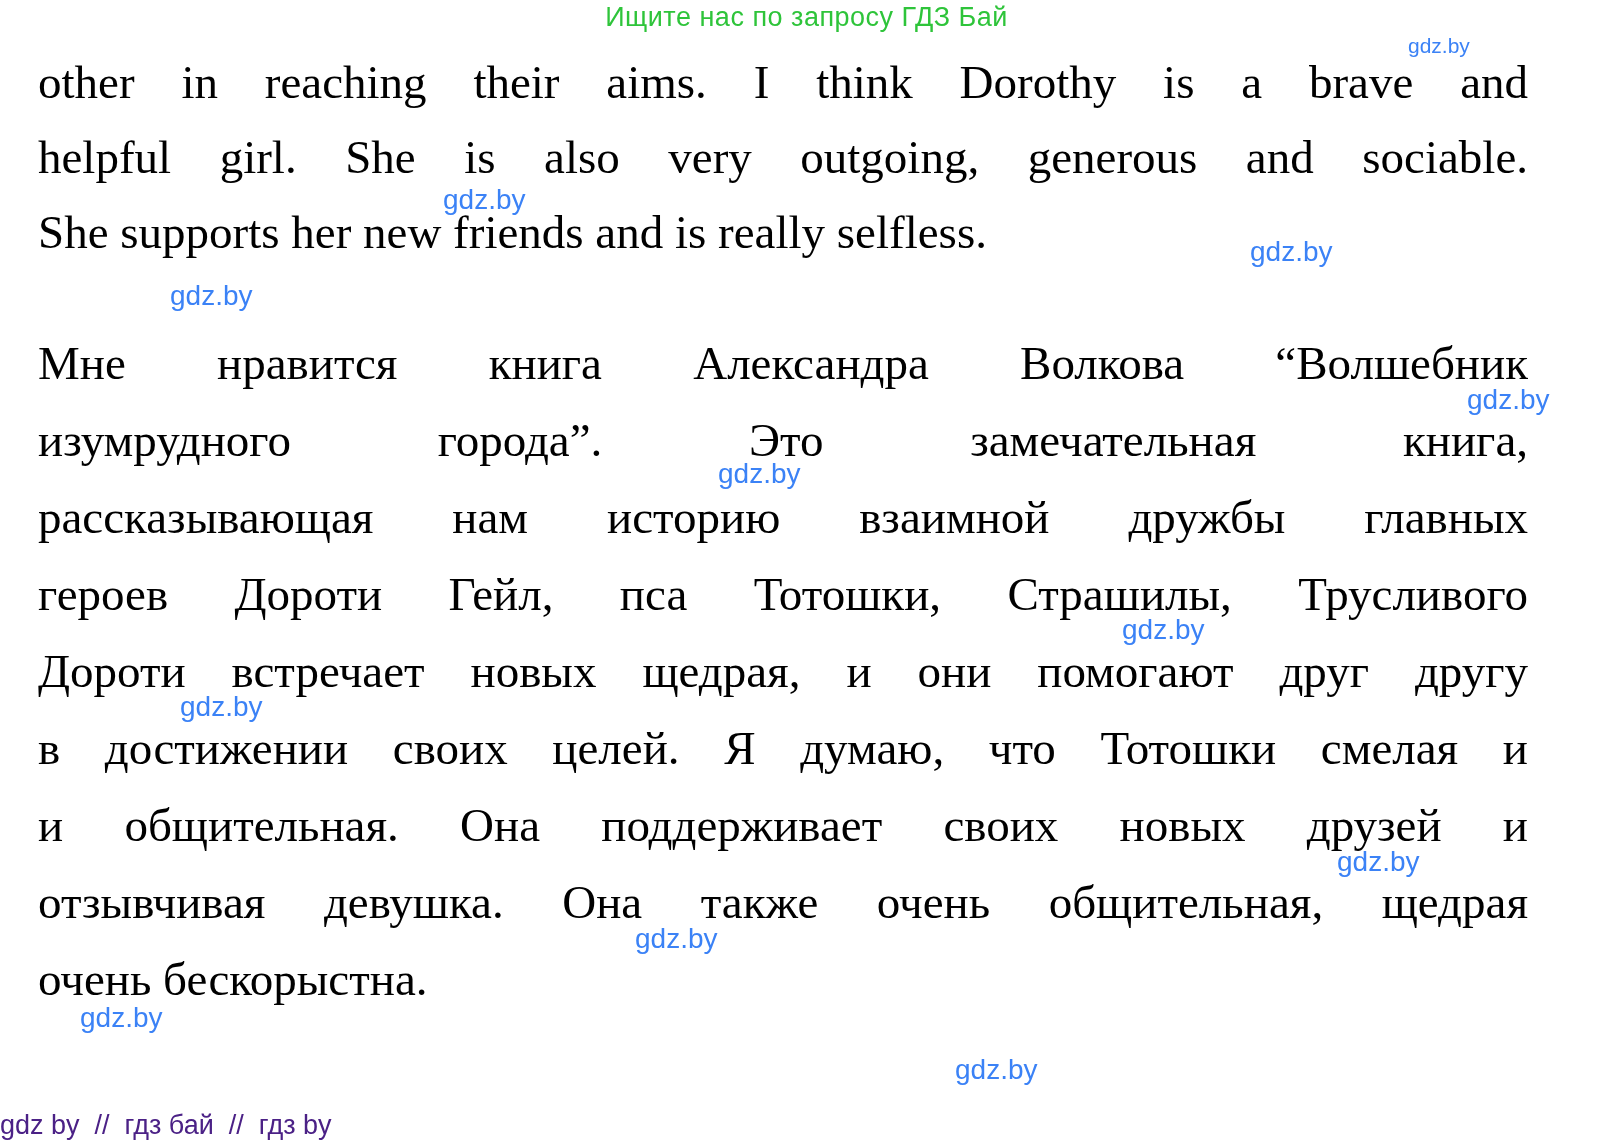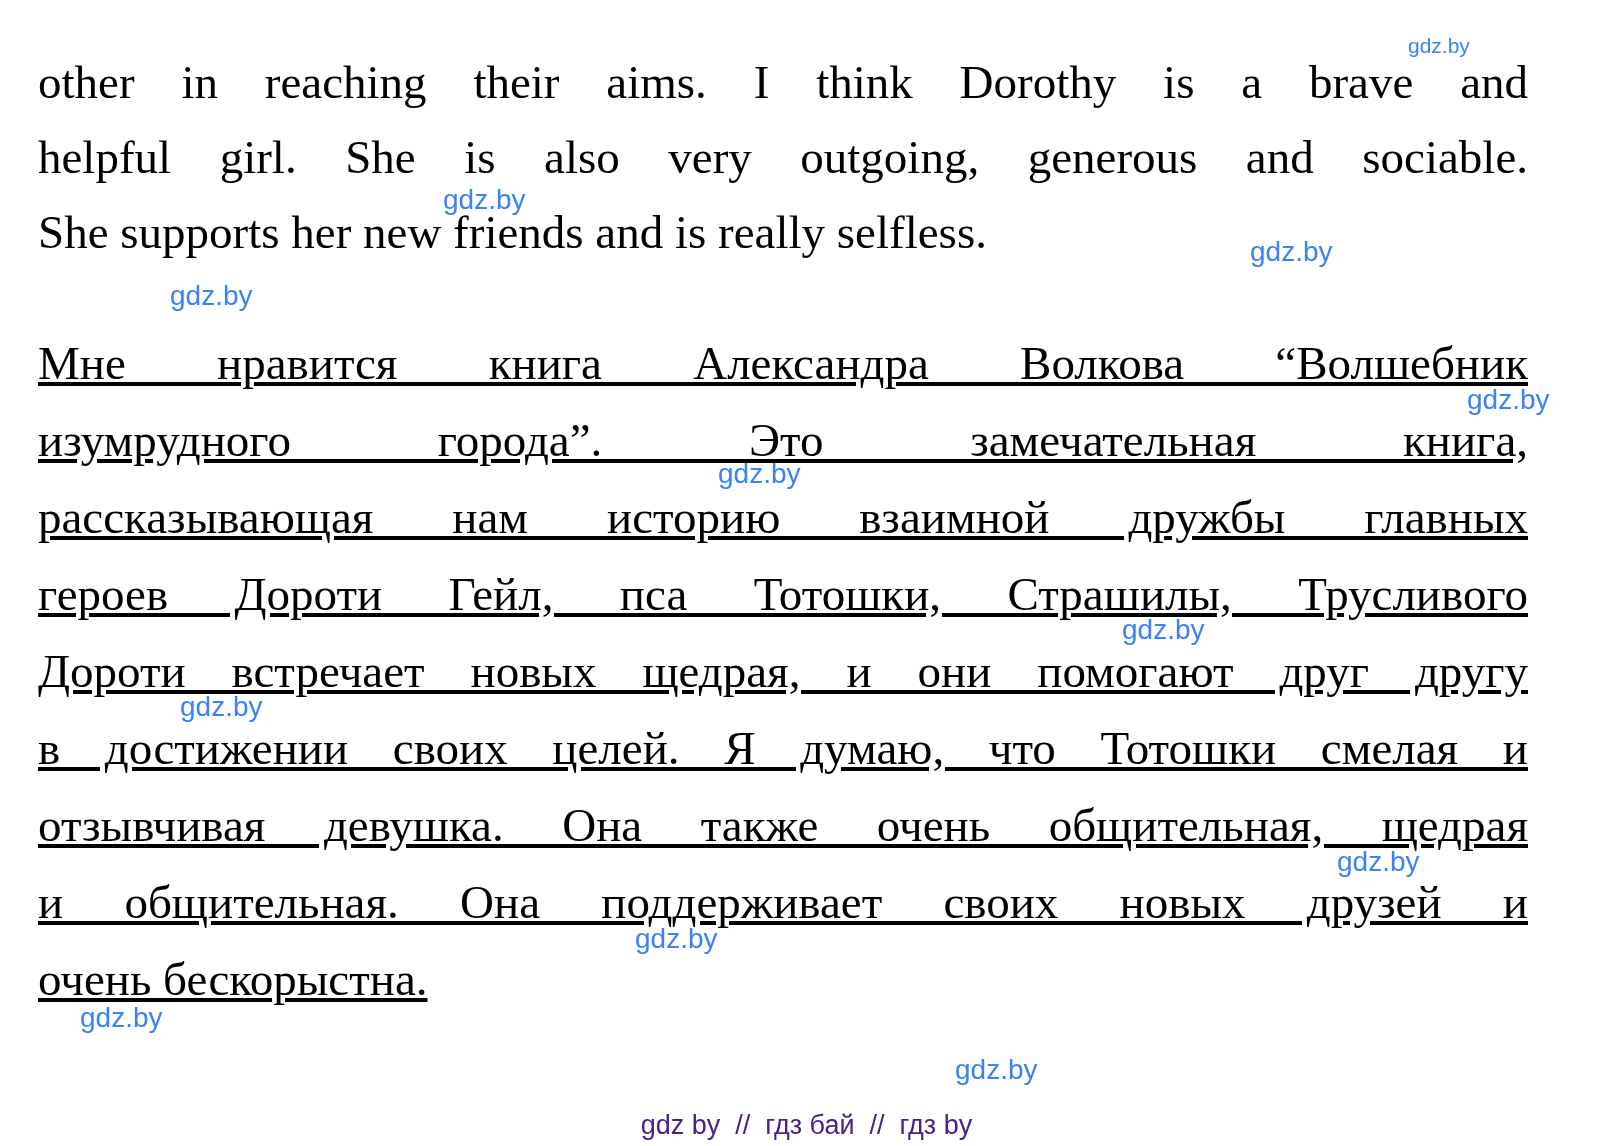--- a/index.html
+++ b/index.html
@@ -28,21 +28,21 @@
     color: #2ec43a;
     letter-spacing: 0.5px;
   }
   .para {
     position: absolute;
     left: 38px;
     width: 1490px;
   }
   .para-en { top: 45px; }
   .para-en .line { height: 75px; line-height: 75px; }
-  .para-ru { top: 325px; text-decoration: underline; }
+  .para-ru { top: 325px; }
   .para-ru .line { height: 77px; line-height: 77px; }
   .line {
     font-size: 47px;
     white-space: normal;
     text-align: justify;
     text-align-last: justify;
     overflow: hidden;
   }
   .line.last {
     text-align: right;
@@ -54,48 +54,48 @@
     font-size: 28px;
     color: #3b82f6;
     white-space: nowrap;
   }
   .wm.small { font-size: 21px; }
   .footer-links {
     position: absolute;
     top: 1110px;
     left: 0;
     width: 100%;
-    text-align: center;
     font-family: "Liberation Sans", "DejaVu Sans", sans-serif;
     font-size: 27px;
     color: #4b2186;
     white-space: pre;
   }
 </style>
 </head>
 <body>
 
 <div class="page">
 
+  <div class="header-banner">Ищите нас по запросу ГДЗ Бай</div>
 
   <div class="para para-en">
     <div class="line">other in reaching their aims. I think Dorothy is a brave and</div>
     <div class="line">helpful girl. She is also very outgoing, generous and sociable.</div>
     <div class="line last">She supports her new friends and is really selfless.</div>
   </div>
 
   <div class="para para-ru">
     <div class="line">Мне нравится книга Александра Волкова “Волшебник</div>
     <div class="line">изумрудного города”. Это замечательная книга,</div>
     <div class="line">рассказывающая нам историю взаимной дружбы главных</div>
     <div class="line">героев Дороти Гейл, пса Тотошки, Страшилы, Трусливого</div>
     <div class="line">Дороти встречает новых щедрая, и они помогают друг другу</div>
     <div class="line">в достижении своих целей. Я думаю, что Тотошки смелая и</div>
+    <div class="line">и общительная. Она поддерживает своих новых друзей и</div>
     <div class="line">отзывчивая девушка. Она также очень общительная, щедрая</div>
-    <div class="line">и общительная. Она поддерживает своих новых друзей и</div>
     <div class="line last">очень бескорыстна.</div>
   </div>
 
   <span class="wm small" style="left:1408px; top:34px;">gdz.by</span>
   <span class="wm" style="left:443px;  top:184px;">gdz.by</span>
   <span class="wm" style="left:1250px; top:236px;">gdz.by</span>
   <span class="wm" style="left:170px;  top:280px;">gdz.by</span>
   <span class="wm" style="left:1467px; top:384px;">gdz.by</span>
   <span class="wm" style="left:718px;  top:458px;">gdz.by</span>
   <span class="wm" style="left:1122px; top:614px;">gdz.by</span>

